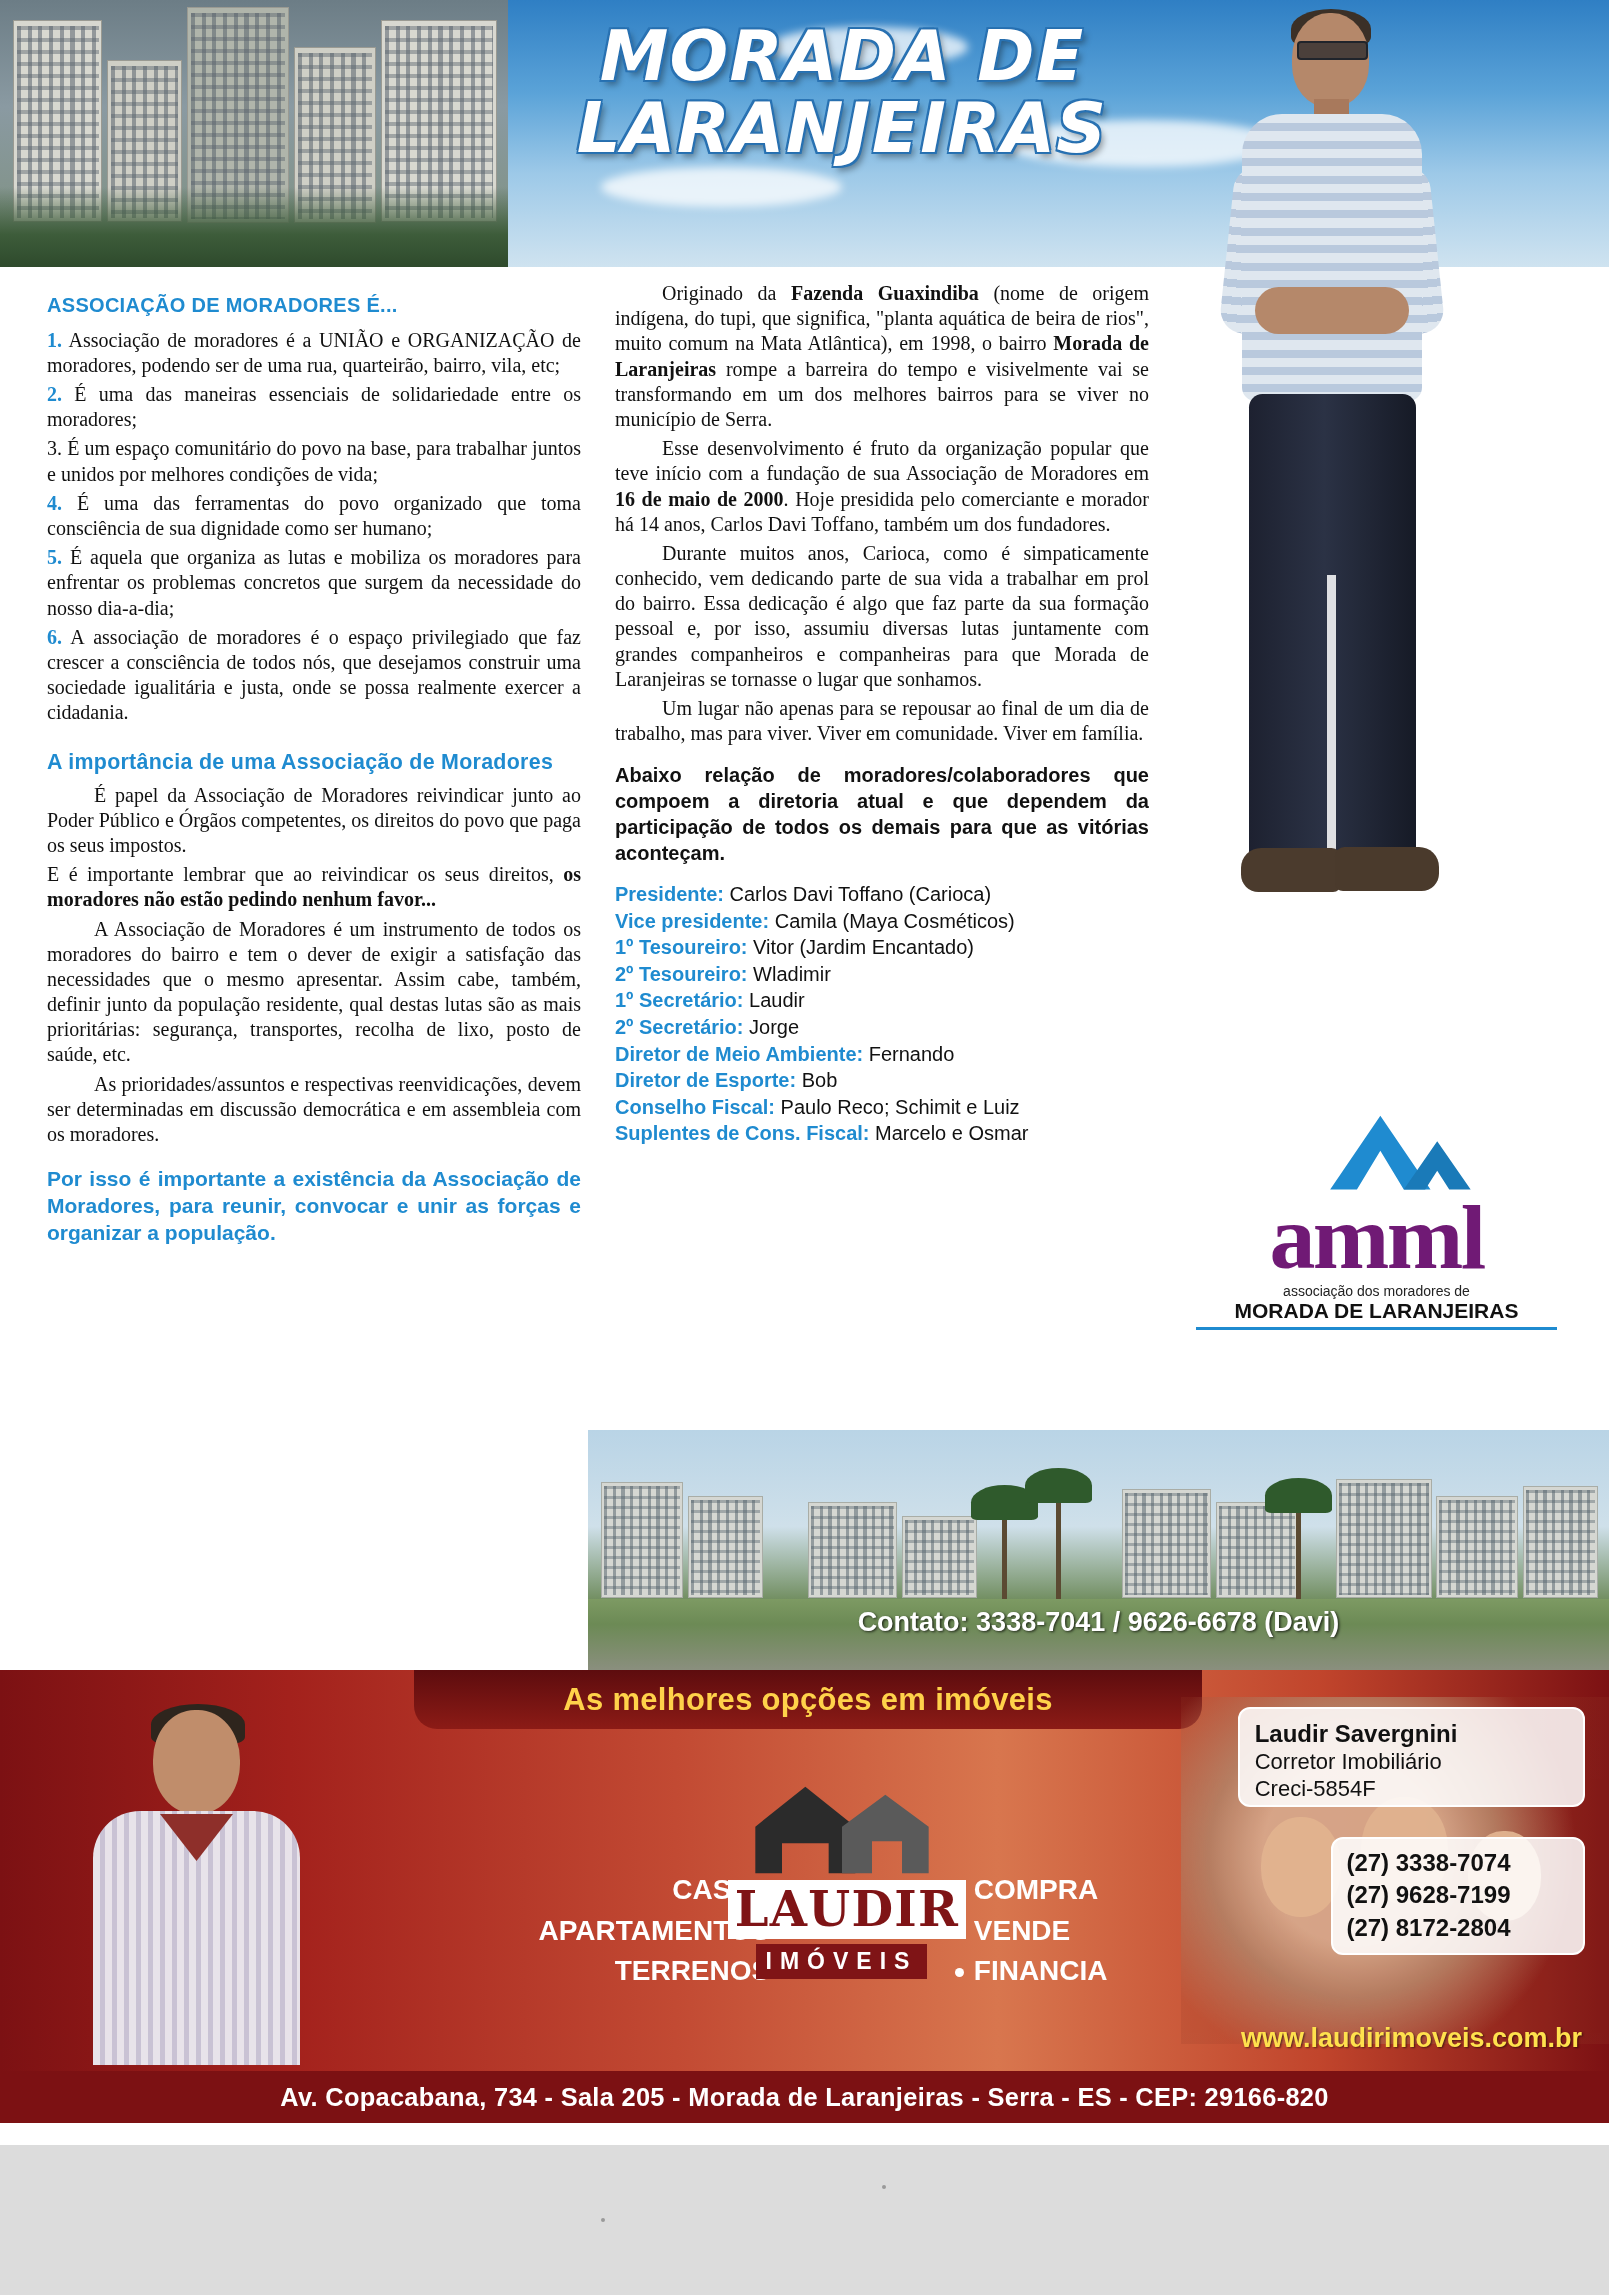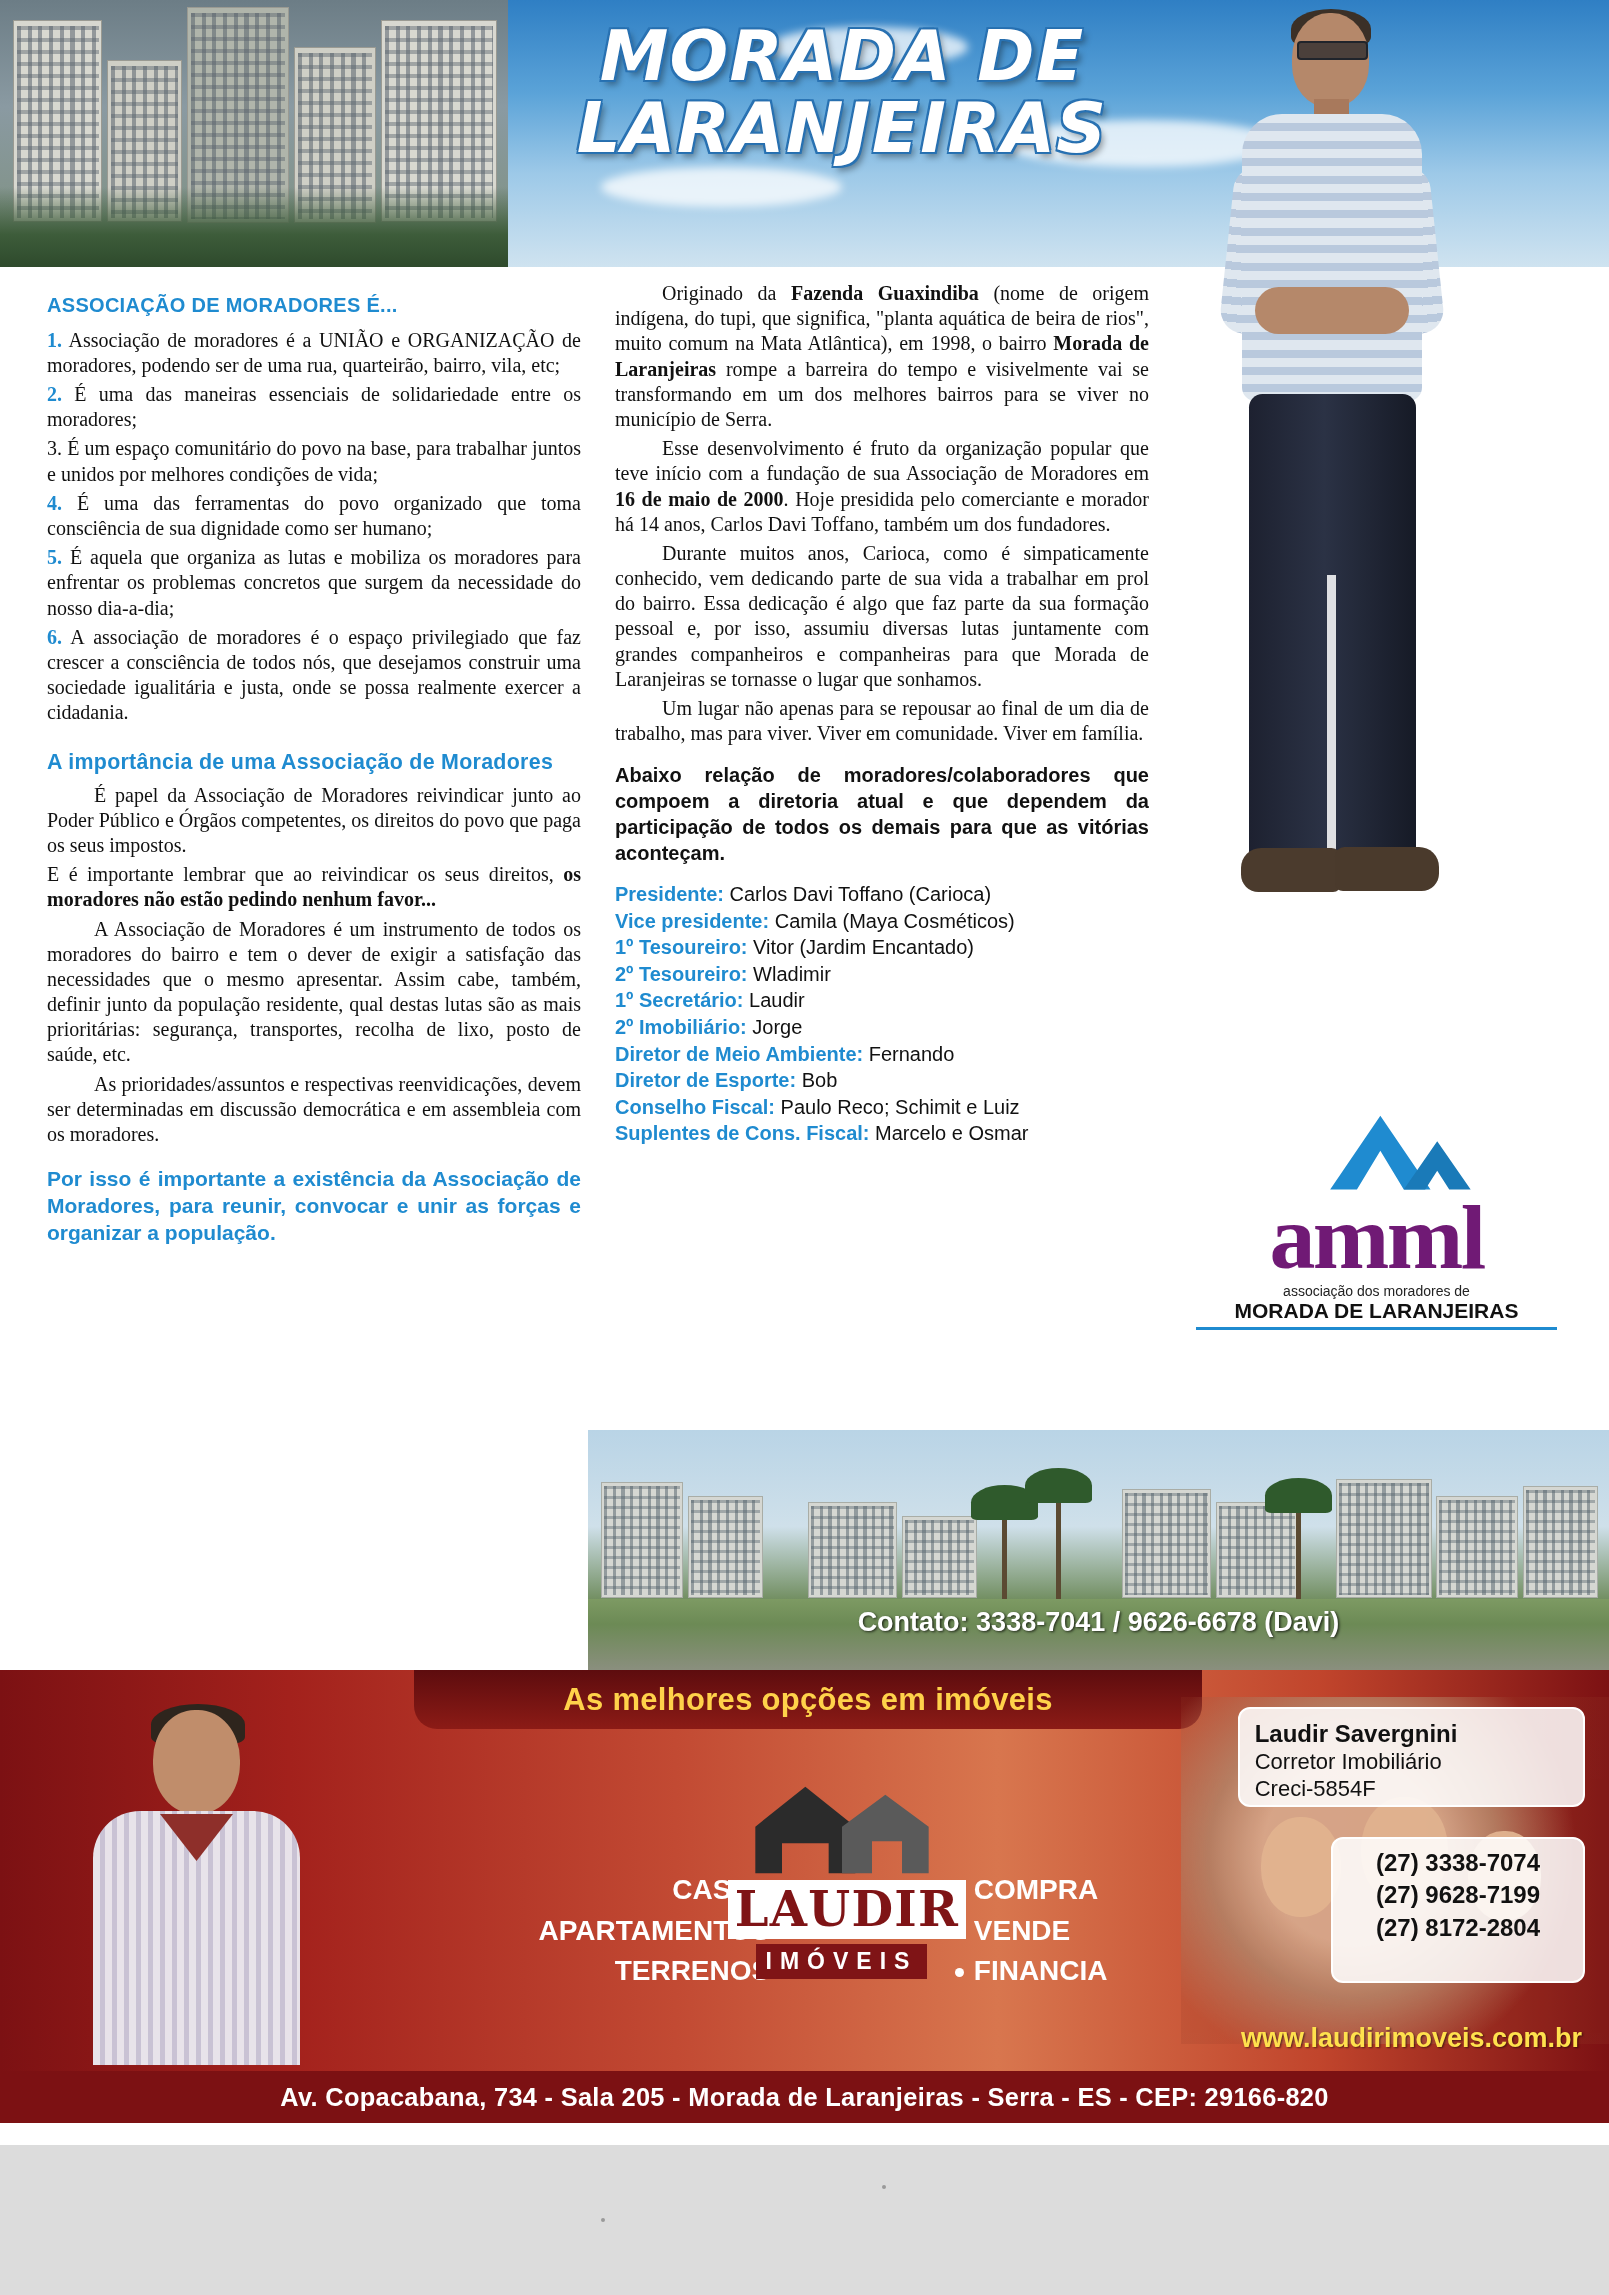--- a/index.html
+++ b/index.html
@@ -343,25 +343,25 @@
   .fam-face { position: absolute; background: #e3b894; border-radius: 48%; }
   .card-top {
     position: absolute; right: 24px; top: 37px; width: 347px; height: 100px;
     border: 2.7px solid #ffffff; border-radius: 12px;
     background: rgba(255,255,255,0.86);
     padding: 10.7px 14.7px; box-sizing: border-box;
   }
   .card-top .nm { font-weight: bold; font-size: 24px; color: #111; }
   .card-top .ln { font-size: 22px; color: #111; line-height: 1.25; }
   .card-tel {
-    position: absolute; right: 24px; top: 167px; width: 254px; height: 146px;
+    position: absolute; right: 24px; top: 167px; width: 254px; height: 118px;
     border: 2.7px solid #ffffff; border-radius: 12px;
     background: rgba(255,255,255,0.86);
     padding: 8px 13.4px; box-sizing: border-box;
-    font-weight: bold; font-size: 24px; color: #111; line-height: 1.35; text-align: center;
+    font-weight: bold; font-size: 24px; color: #111; line-height: 1.35;
   }
   .ad-site {
     position: absolute; right: 27px; bottom: 17.4px;
     color: #ffe14d; font-weight: bold; font-size: 27px;
     text-shadow: 1.3px 1.3px 2px rgba(0,0,0,0.5);
   }
   .ad-foot {
     position: absolute; left: 0; top: 2071px; width: 1609px; height: 52px;
     background: #7c1113;
     display: flex; align-items: center; justify-content: center;
@@ -459,21 +459,21 @@
       <p class="body indent">Um lugar não apenas para se repousar ao final de um dia de trabalho, mas para viver. Viver em comunidade. Viver em família.</p>
 
       <div class="bold-blk">Abaixo relação de moradores/colaboradores que compoem a diretoria atual e que dependem da participação de todos os demais para que as vitórias aconteçam.</div>
 
       <div class="roster">
         <div><span class="role">Presidente:</span><span> Carlos Davi Toffano (Carioca)</span></div>
         <div><span class="role">Vice presidente:</span><span> Camila (Maya Cosméticos)</span></div>
         <div><span class="role">1º Tesoureiro:</span><span> Vitor (Jardim Encantado)</span></div>
         <div><span class="role">2º Tesoureiro:</span><span> Wladimir</span></div>
         <div><span class="role">1º Secretário:</span><span> Laudir</span></div>
-        <div><span class="role">2º Imobiliário:</span><span> Jorge</span></div>
+        <div><span class="role">2º Secretário:</span><span> Jorge</span></div>
         <div><span class="role">Diretor de Meio Ambiente:</span><span> Fernando</span></div>
         <div><span class="role">Diretor de Esporte:</span><span> Bob</span></div>
         <div><span class="role">Conselho Fiscal:</span><span> Paulo Reco; Schimit e Luiz</span></div>
         <div><span class="role">Suplentes de Cons. Fiscal:</span><span> Marcelo e Osmar</span></div>
       </div>
     </div>
 
     <div class="amml">
       <div class="amml-mark">
         <svg width="281" height="86" viewBox="0 0 420 128" aria-hidden="true">

